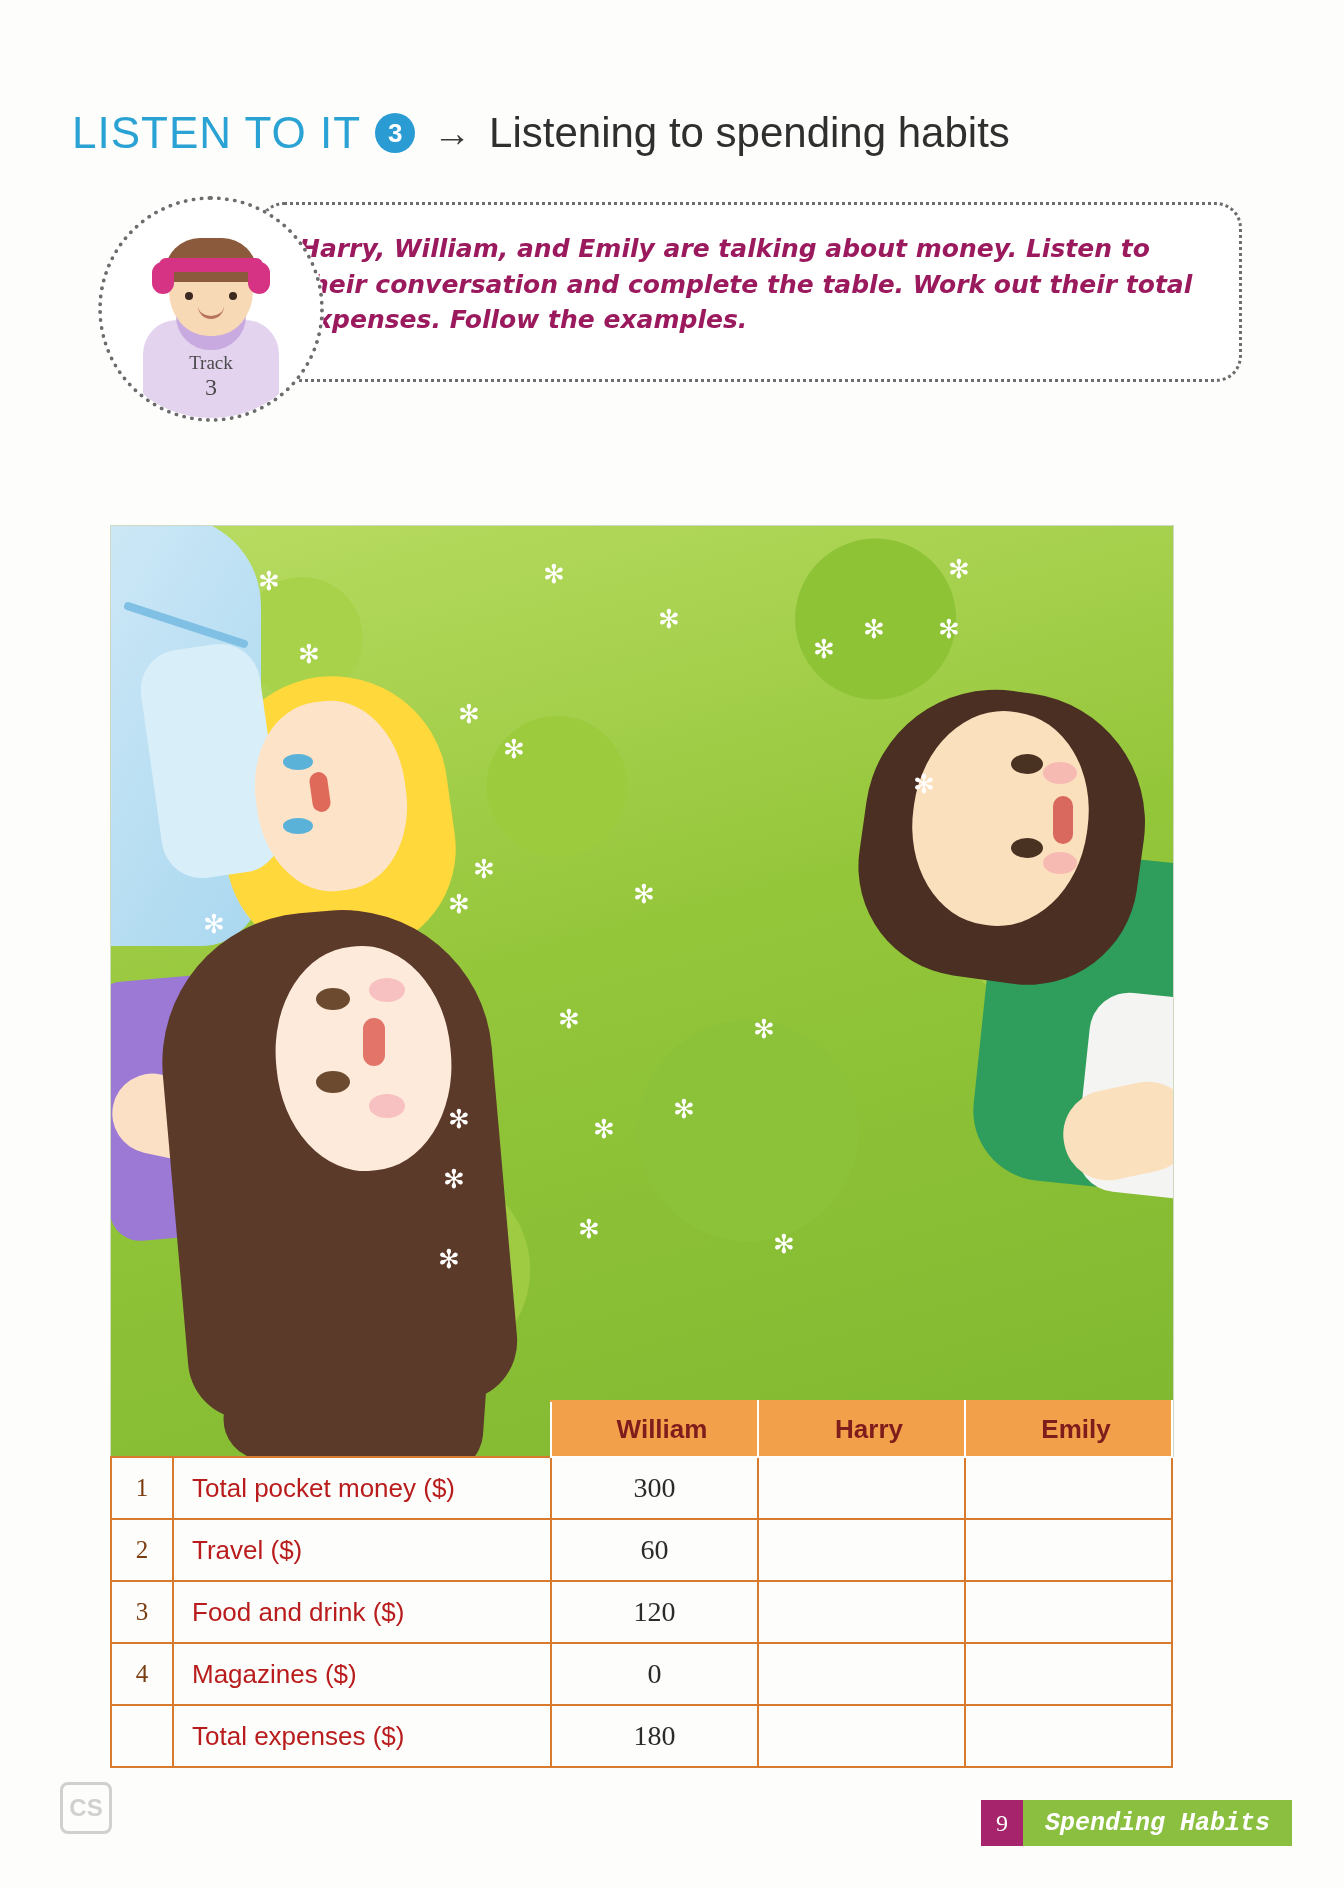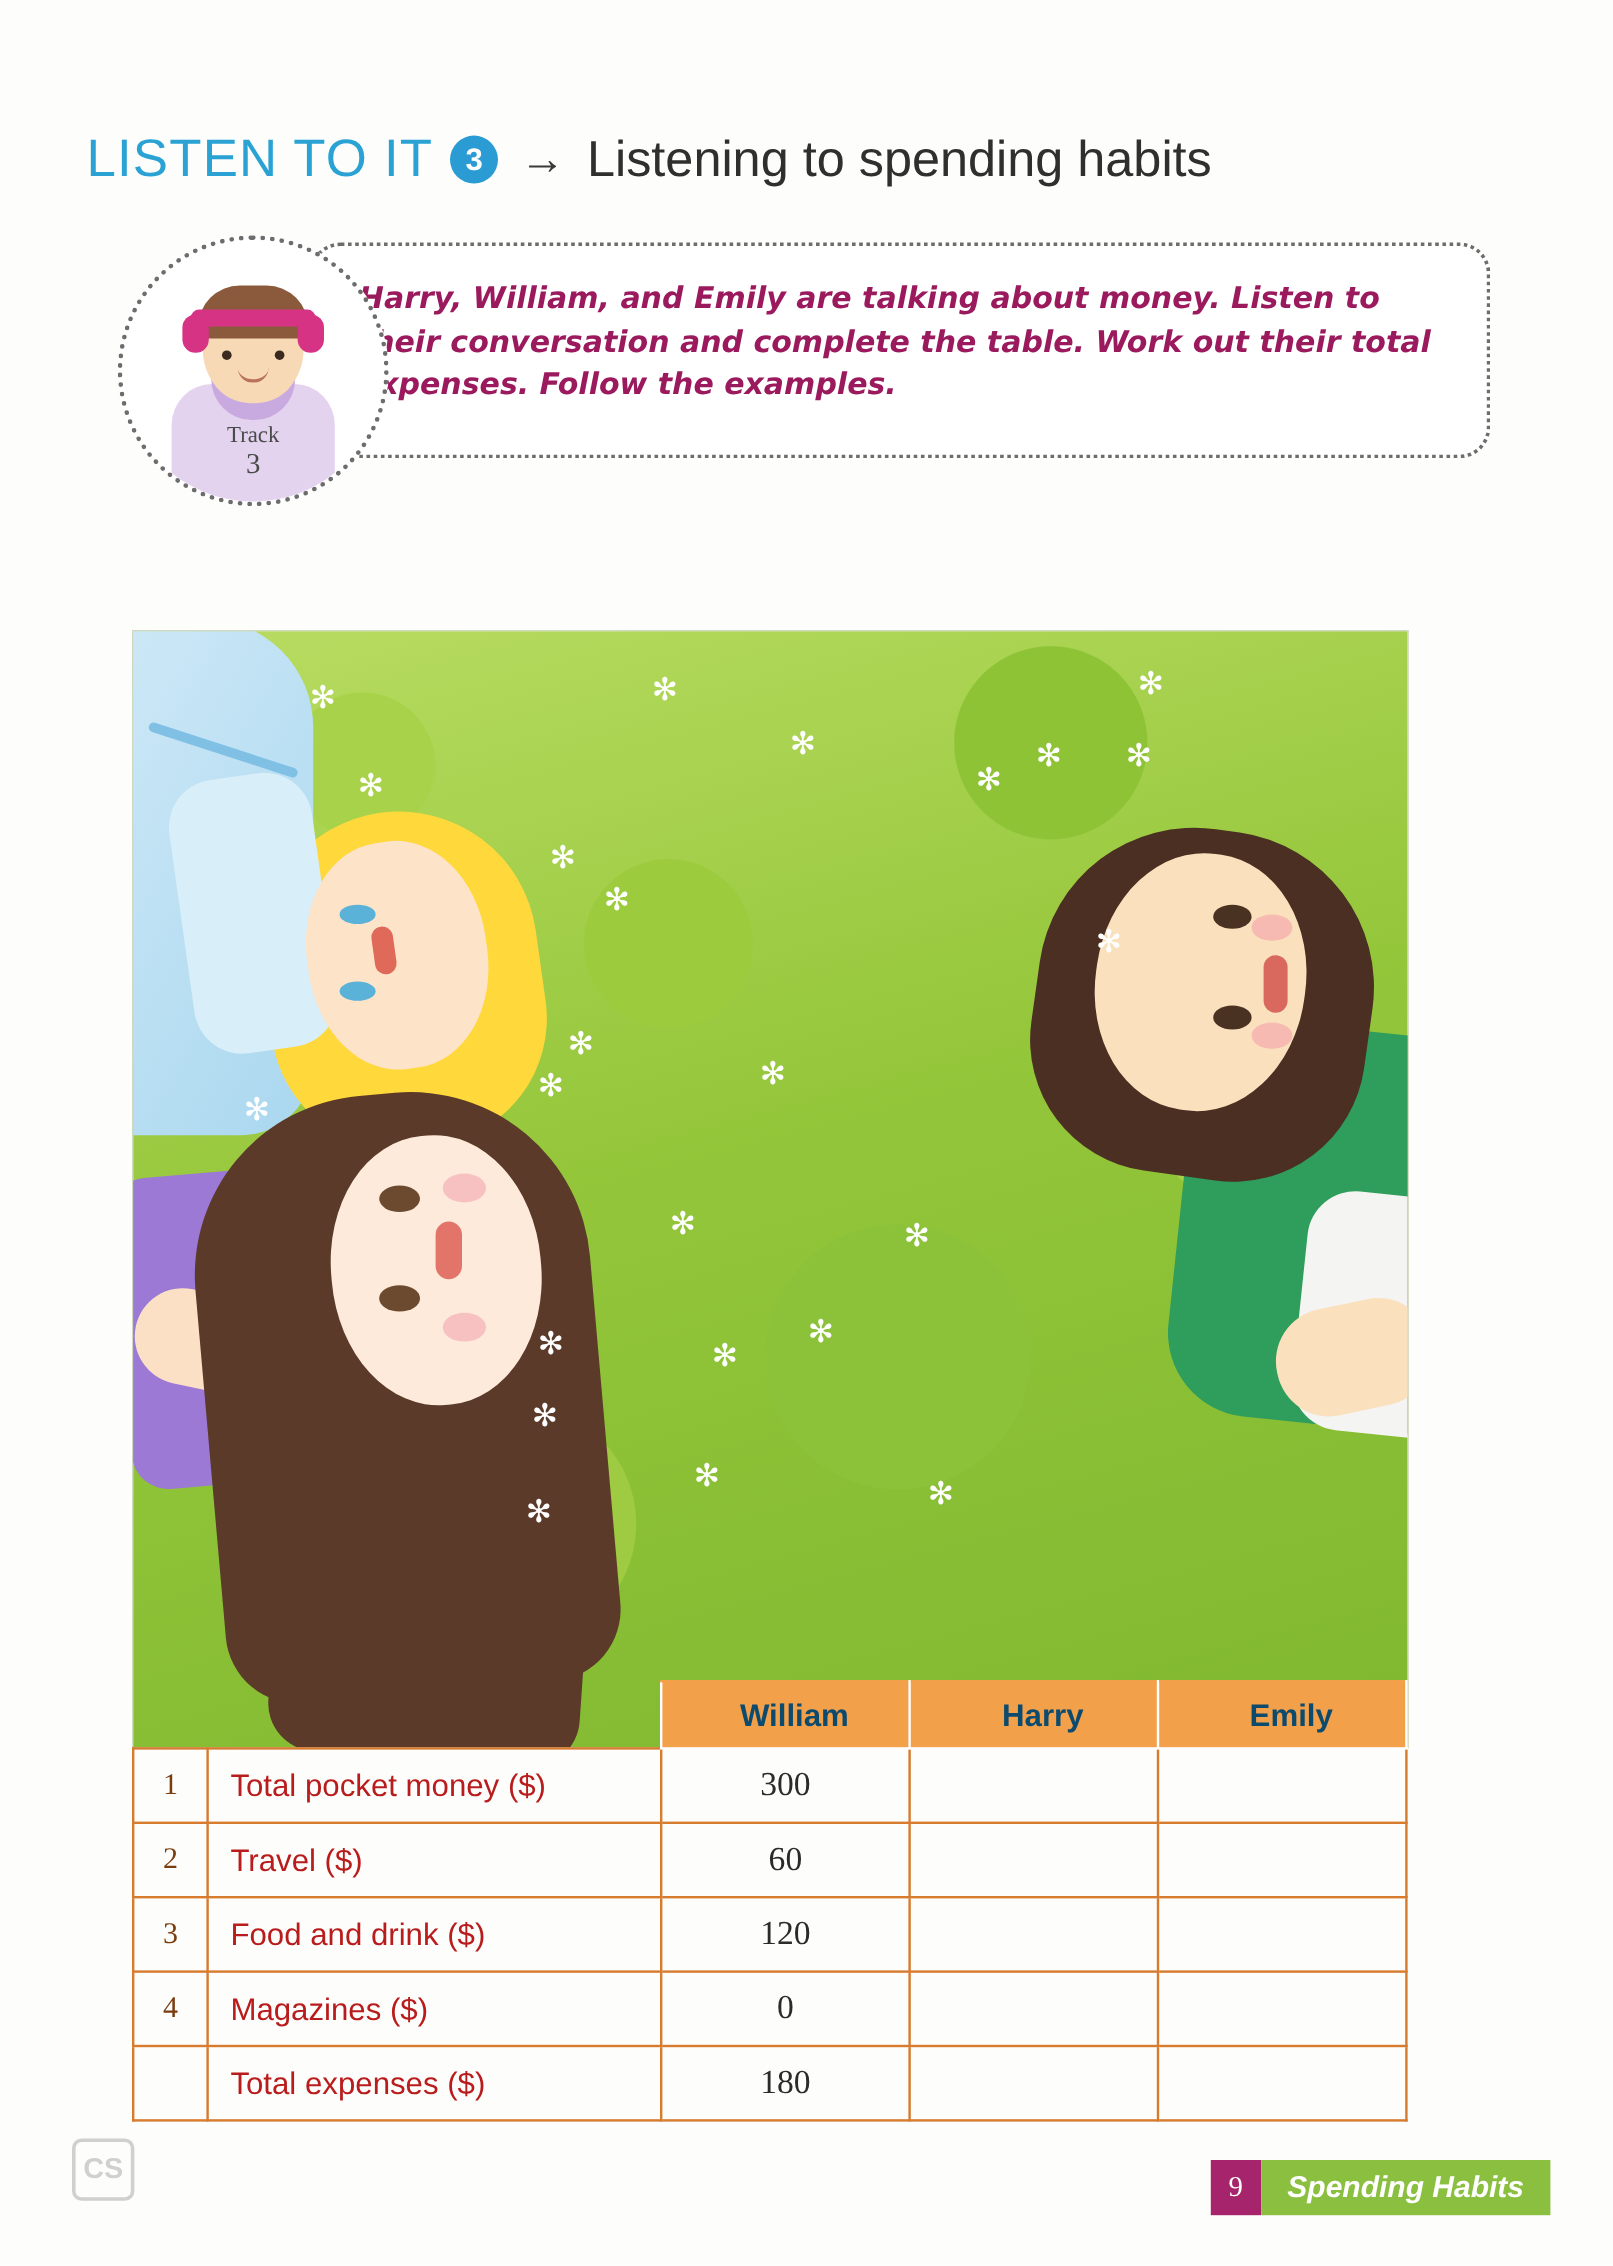--- a/index.html
+++ b/index.html
@@ -476,21 +476,21 @@
     width: 100%;
     table-layout: fixed;
   }
   table.data th, table.data td {
     border: 2px solid #d77b2f;
     height: 62px;
     box-sizing: border-box;
   }
   table.data thead th {
     background: #f3a04a;
-    color: #0c4a6e;
+    color: #7f1d1d;
     font-size: 26px;
     font-weight: 700;
     border-color: #ffffff;
     border-top-color: #f3a04a;
     height: 56px;
     padding-left: 16px;
   }
   .col-num { width: 62px; }
   .col-label { width: 378px; }
   .col-val { width: 207px; }
@@ -565,21 +565,21 @@
   }
   .footer-title {
     background: #8bbf3f;
     color: #ffffff;
     padding: 0 22px;
     display: flex;
     align-items: center;
     font-size: 25px;
     font-style: italic;
     font-weight: 700;
-    font-family: Liberation Sans, sans-serif;
+    font-family: Liberation Mono, monospace;
   }
 </style>
 </head>
 <body>
 
 <div class="page">
 
   <div class="header">
     <div class="header-title">LISTEN TO IT</div>
     <div class="track-badge">3</div>

